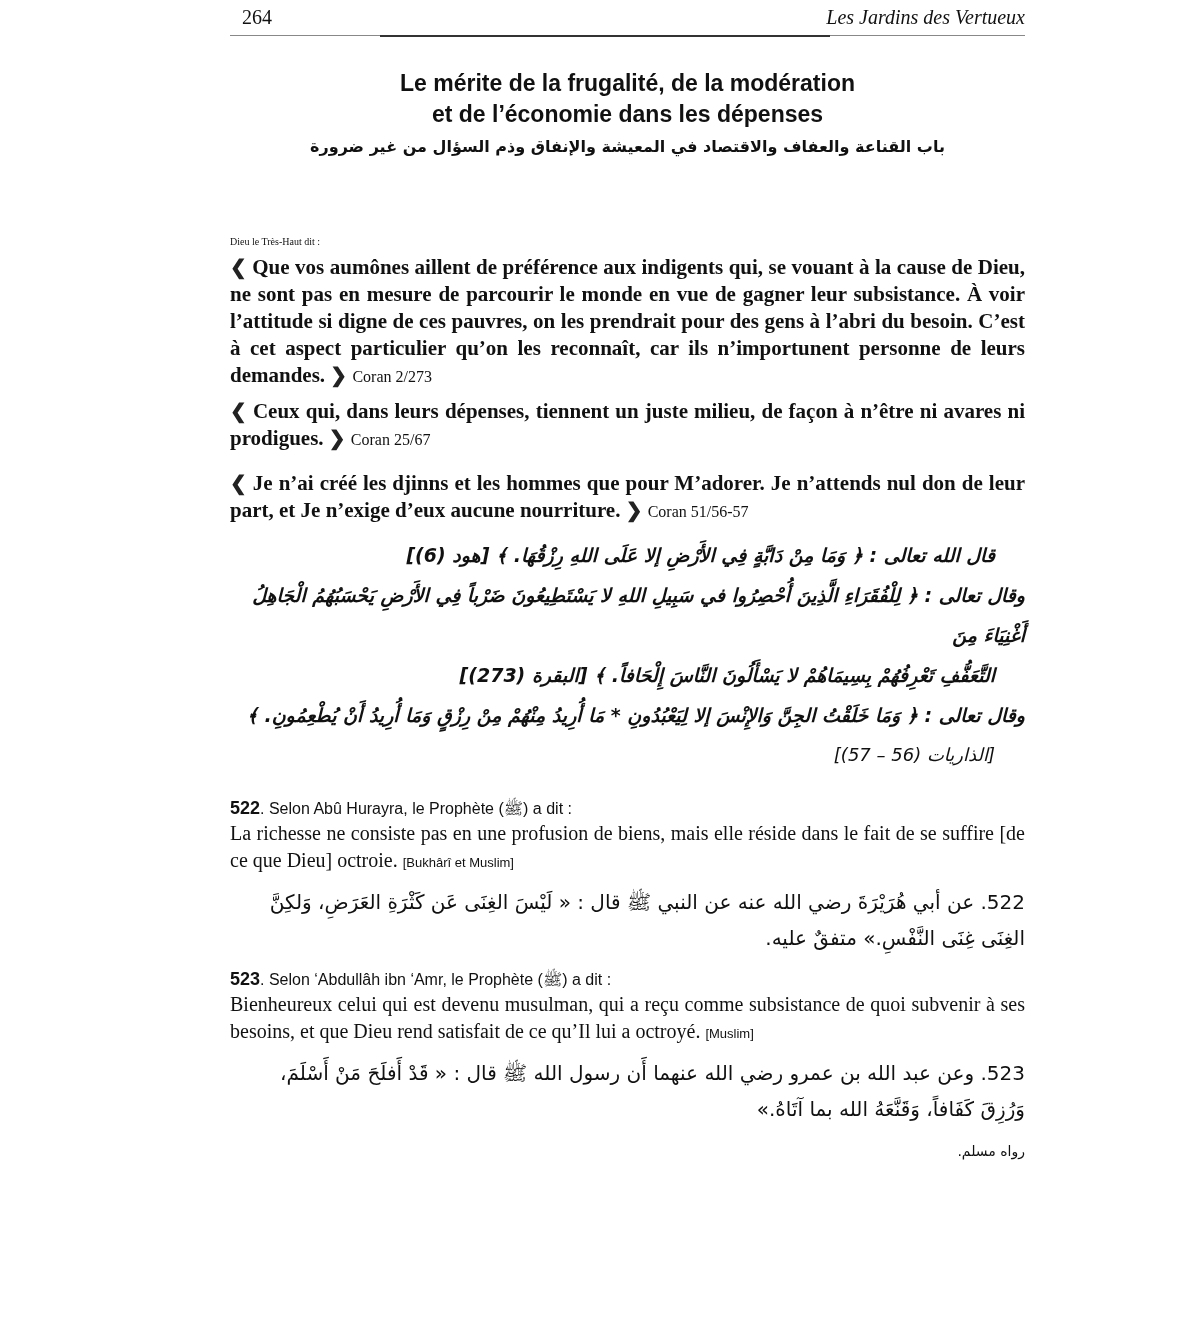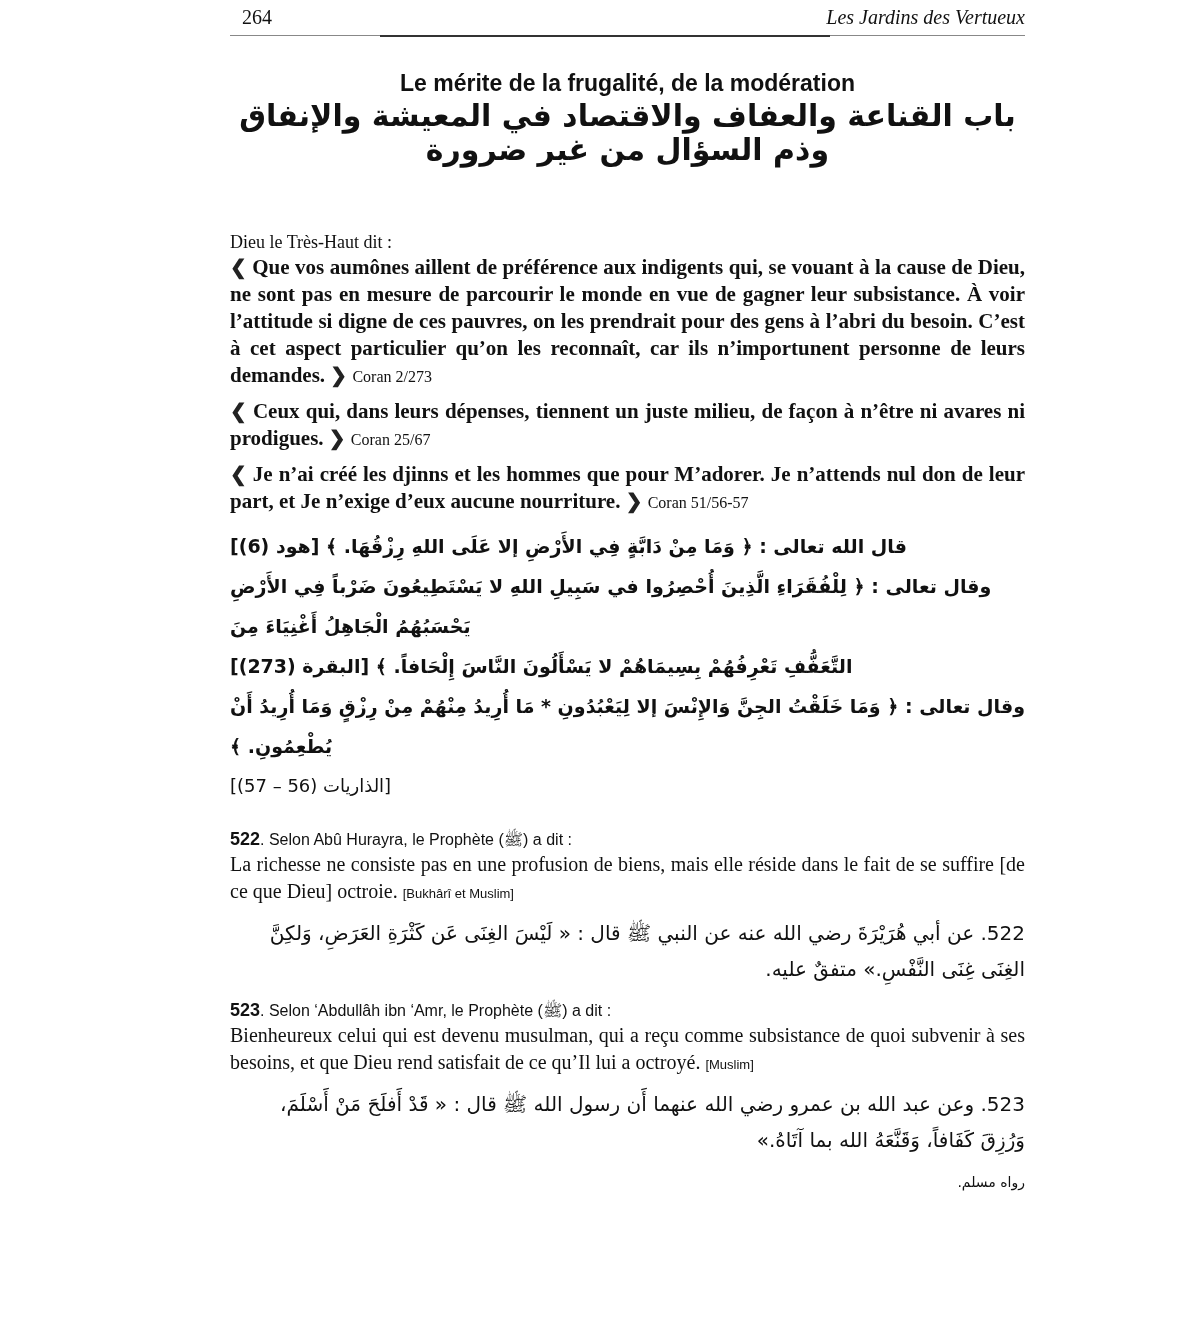--- a/index.html
+++ b/index.html
@@ -10,30 +10,30 @@
 
     .running-header { position: absolute; left: 230px; top: 4px; width: 795px; height: 32px; }
     .page-number { position: absolute; left: 12px; top: 2px; font-size: 20px; }
     .book-title { position: absolute; right: 0; top: 2px; font-size: 20px; font-style: italic; }
     .header-rule { position: absolute; left: 230px; top: 35px; width: 795px; height: 0; border-top: 1px solid #888; }
     .header-rule::after { content: ""; position: absolute; left: 150px; top: -1px; width: 450px; border-top: 2px solid #333; }
 
     .chapter-block { position: absolute; left: 230px; top: 68px; width: 795px; text-align: center; }
     .chapter-num { font-size: 29px; font-weight: bold; line-height: 38px; }
     .chapter-title { font-size: 23px; font-weight: bold; line-height: 31px; }
-    .chapter-arabic { font-size: 30px; font-weight: bold; line-height: 34px; text-align: center; margin-top: 0px; }
+    .chapter-arabic { font-size: 16px; font-weight: bold; line-height: 34px; text-align: center; margin-top: 0px; }
 
     .content { position: absolute; left: 230px; top: 232px; width: 795px; }
-    .intro { font-size: 18px; line-height: 20px; margin-bottom: 2px; }
+    .intro { font-size: 10px; line-height: 20px; margin-bottom: 2px; }
     .verse-fr { font-size: 21px; line-height: 27px; text-align: justify; margin-bottom: 8px; font-weight: bold; }
     .verse-fr .ref { font-size: 16px; font-weight: normal; }
     .verse-fr.first { margin-bottom: 9px; }
     .bracket { font-size: 20px; font-weight: bold; color: #222; }
     .ar-block { margin-top: 10px; }
-    .ar-line { font-size: 19px; line-height: 40px; font-weight: bold; text-align: left; }
+    .ar-line { font-size: 19px; line-height: 40px; font-weight: bold; text-align: right; font-style: italic; }
     .ar-line.indent { padding-right: 30px; }
     .ar-line.ref-line { padding-right: 30px; font-weight: normal; font-size: 18px; }
 
     .hadith { margin-top: 22px; }
     .hadith-head { font-size: 16px; line-height: 22px; }
     .hadith-head b { font-size: 18px; }
     .hadith-fr { font-size: 20px; line-height: 27px; text-align: justify; }
     .hadith-fr .src { font-size: 13px; font-family: "Liberation Sans", "DejaVu Sans", sans-serif; }
     .hadith-ar { font-size: 20px; line-height: 36px; text-align: right; margin-top: 8px; }
     .hadith-ar2 { font-size: 14px; line-height: 20px; text-align: right; margin-top: 14px; }
@@ -42,20 +42,21 @@
 <body>
 
 <div class="running-header">
   <span class="page-number serif">264</span>
   <span class="book-title serif">Les Jardins des Vertueux</span>
 </div>
 <div class="header-rule"></div>
 
 <div class="chapter-block">
   <div class="chapter-title sans">Le mérite de la frugalité, de la modération</div>
+  <div class="chapter-title sans">et de l’économie dans les dépenses</div>
   <div class="chapter-arabic arabic">باب القناعة والعفاف والاقتصاد في المعيشة والإنفاق وذم السؤال من غير ضرورة</div>
 </div>
 
 <div class="content">
   <div class="intro serif">Dieu le Très-Haut dit :</div>
 
 
   <p class="verse-fr serif" style="margin-top:0;">
     <span class="bracket">❮</span>
     <span>Que vos aumônes aillent de préférence aux indigents qui, se vouant à la cause de Dieu, ne sont pas en mesure de parcourir le monde en vue de gagner leur subsistance. À voir l’attitude si digne de ces pauvres, on les prendrait pour des gens à l’abri du besoin. C’est à cet aspect particulier qu’on les reconnaît, car ils n’importunent personne de leurs demandes.</span>
@@ -63,21 +64,21 @@
     <span class="ref">Coran 2/273</span>
   </p>
 
   <p class="verse-fr serif" style="margin-top:0;">
     <span class="bracket">❮</span>
     <span>Ceux qui, dans leurs dépenses, tiennent un juste milieu, de façon à n’être ni avares ni prodigues.</span>
     <span class="bracket">❯</span>
     <span class="ref">Coran 25/67</span>
   </p>
 
-  <p class="verse-fr serif" style="margin-top:8px;">
+  <p class="verse-fr serif" style="margin-top:17px;">
     <span class="bracket">❮</span>
     <span>Je n’ai créé les djinns et les hommes que pour M’adorer. Je n’attends nul don de leur part, et Je n’exige d’eux aucune nourriture.</span>
     <span class="bracket">❯</span>
     <span class="ref">Coran 51/56-57</span>
   </p>
 
   <div class="ar-block">
     <div class="ar-line arabic indent">قال الله تعالى : ﴿ وَمَا مِنْ دَابَّةٍ فِي الأَرْضِ إلا عَلَى اللهِ رِزْقُهَا. ﴾ [هود (6)]</div>
     <div class="ar-line arabic">وقال تعالى : ﴿ لِلْفُقَرَاءِ الَّذِينَ أُحْصِرُوا في سَبِيلِ اللهِ لا يَسْتَطِيعُونَ ضَرْباً فِي الأَرْضِ يَحْسَبُهُمُ الْجَاهِلُ أَغْنِيَاءَ مِنَ</div>
     <div class="ar-line arabic indent">التَّعَفُّفِ تَعْرِفُهُمْ بِسِيمَاهُمْ لا يَسْأَلُونَ النَّاسَ إِلْحَافاً. ﴾ [البقرة (273)]</div>

